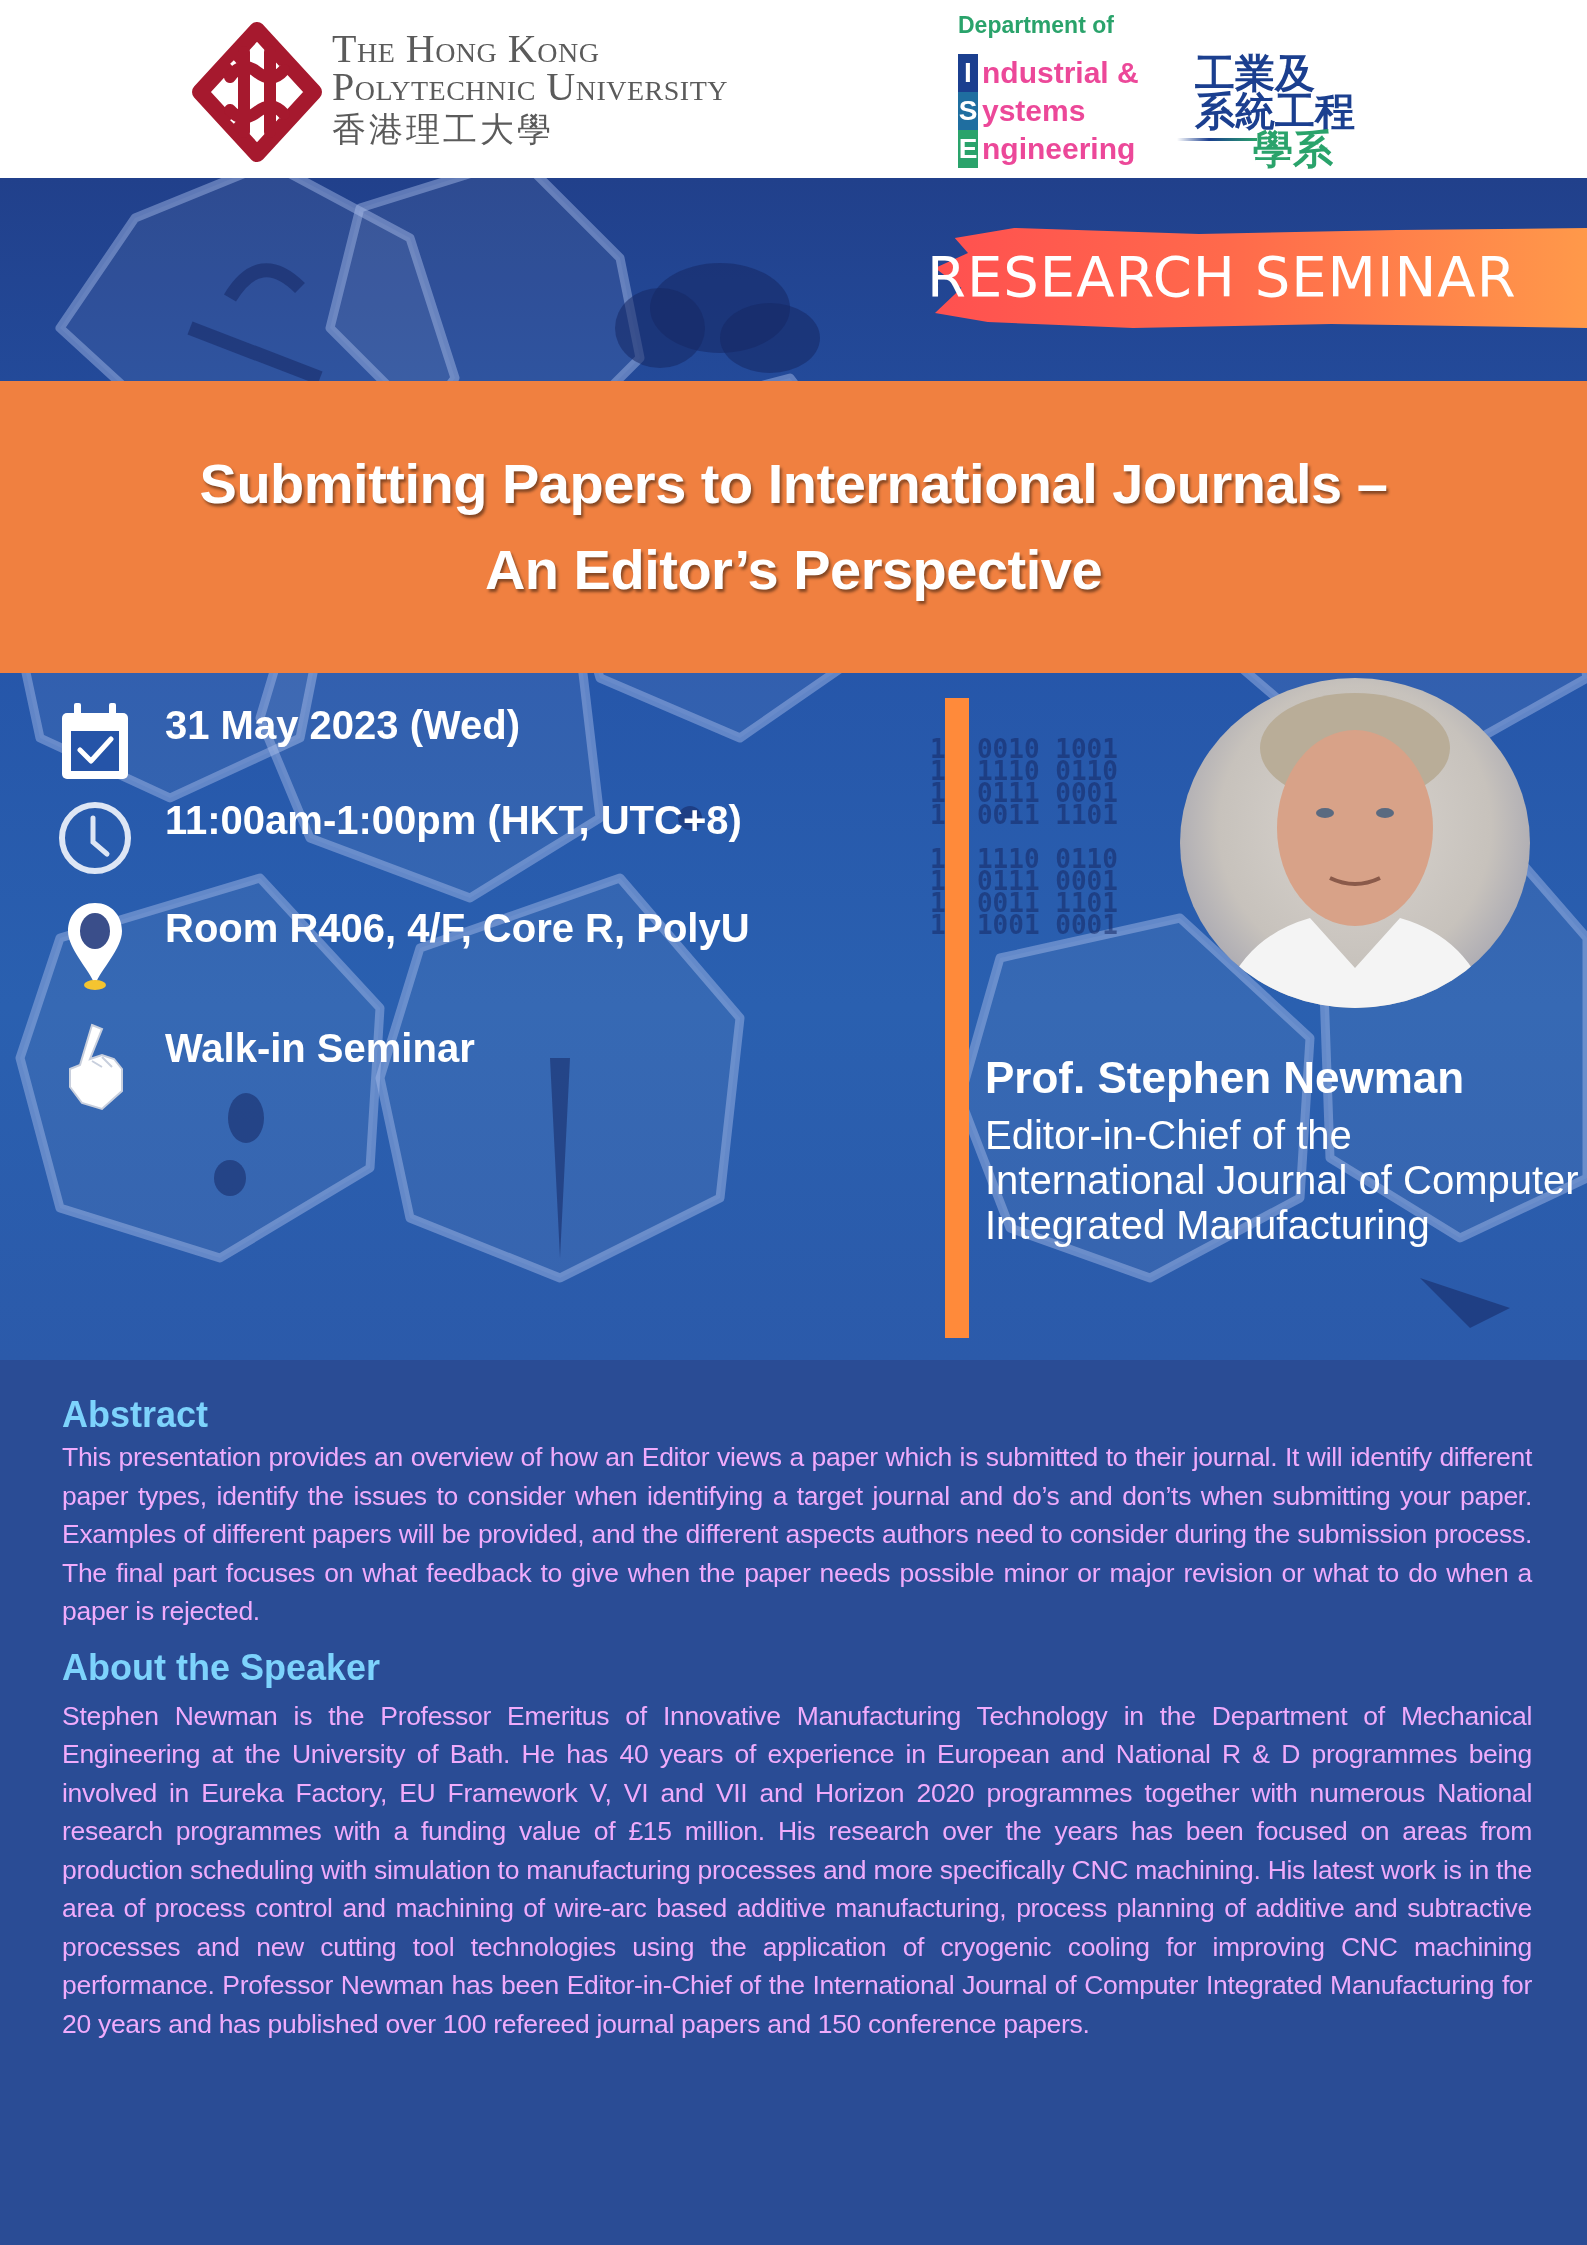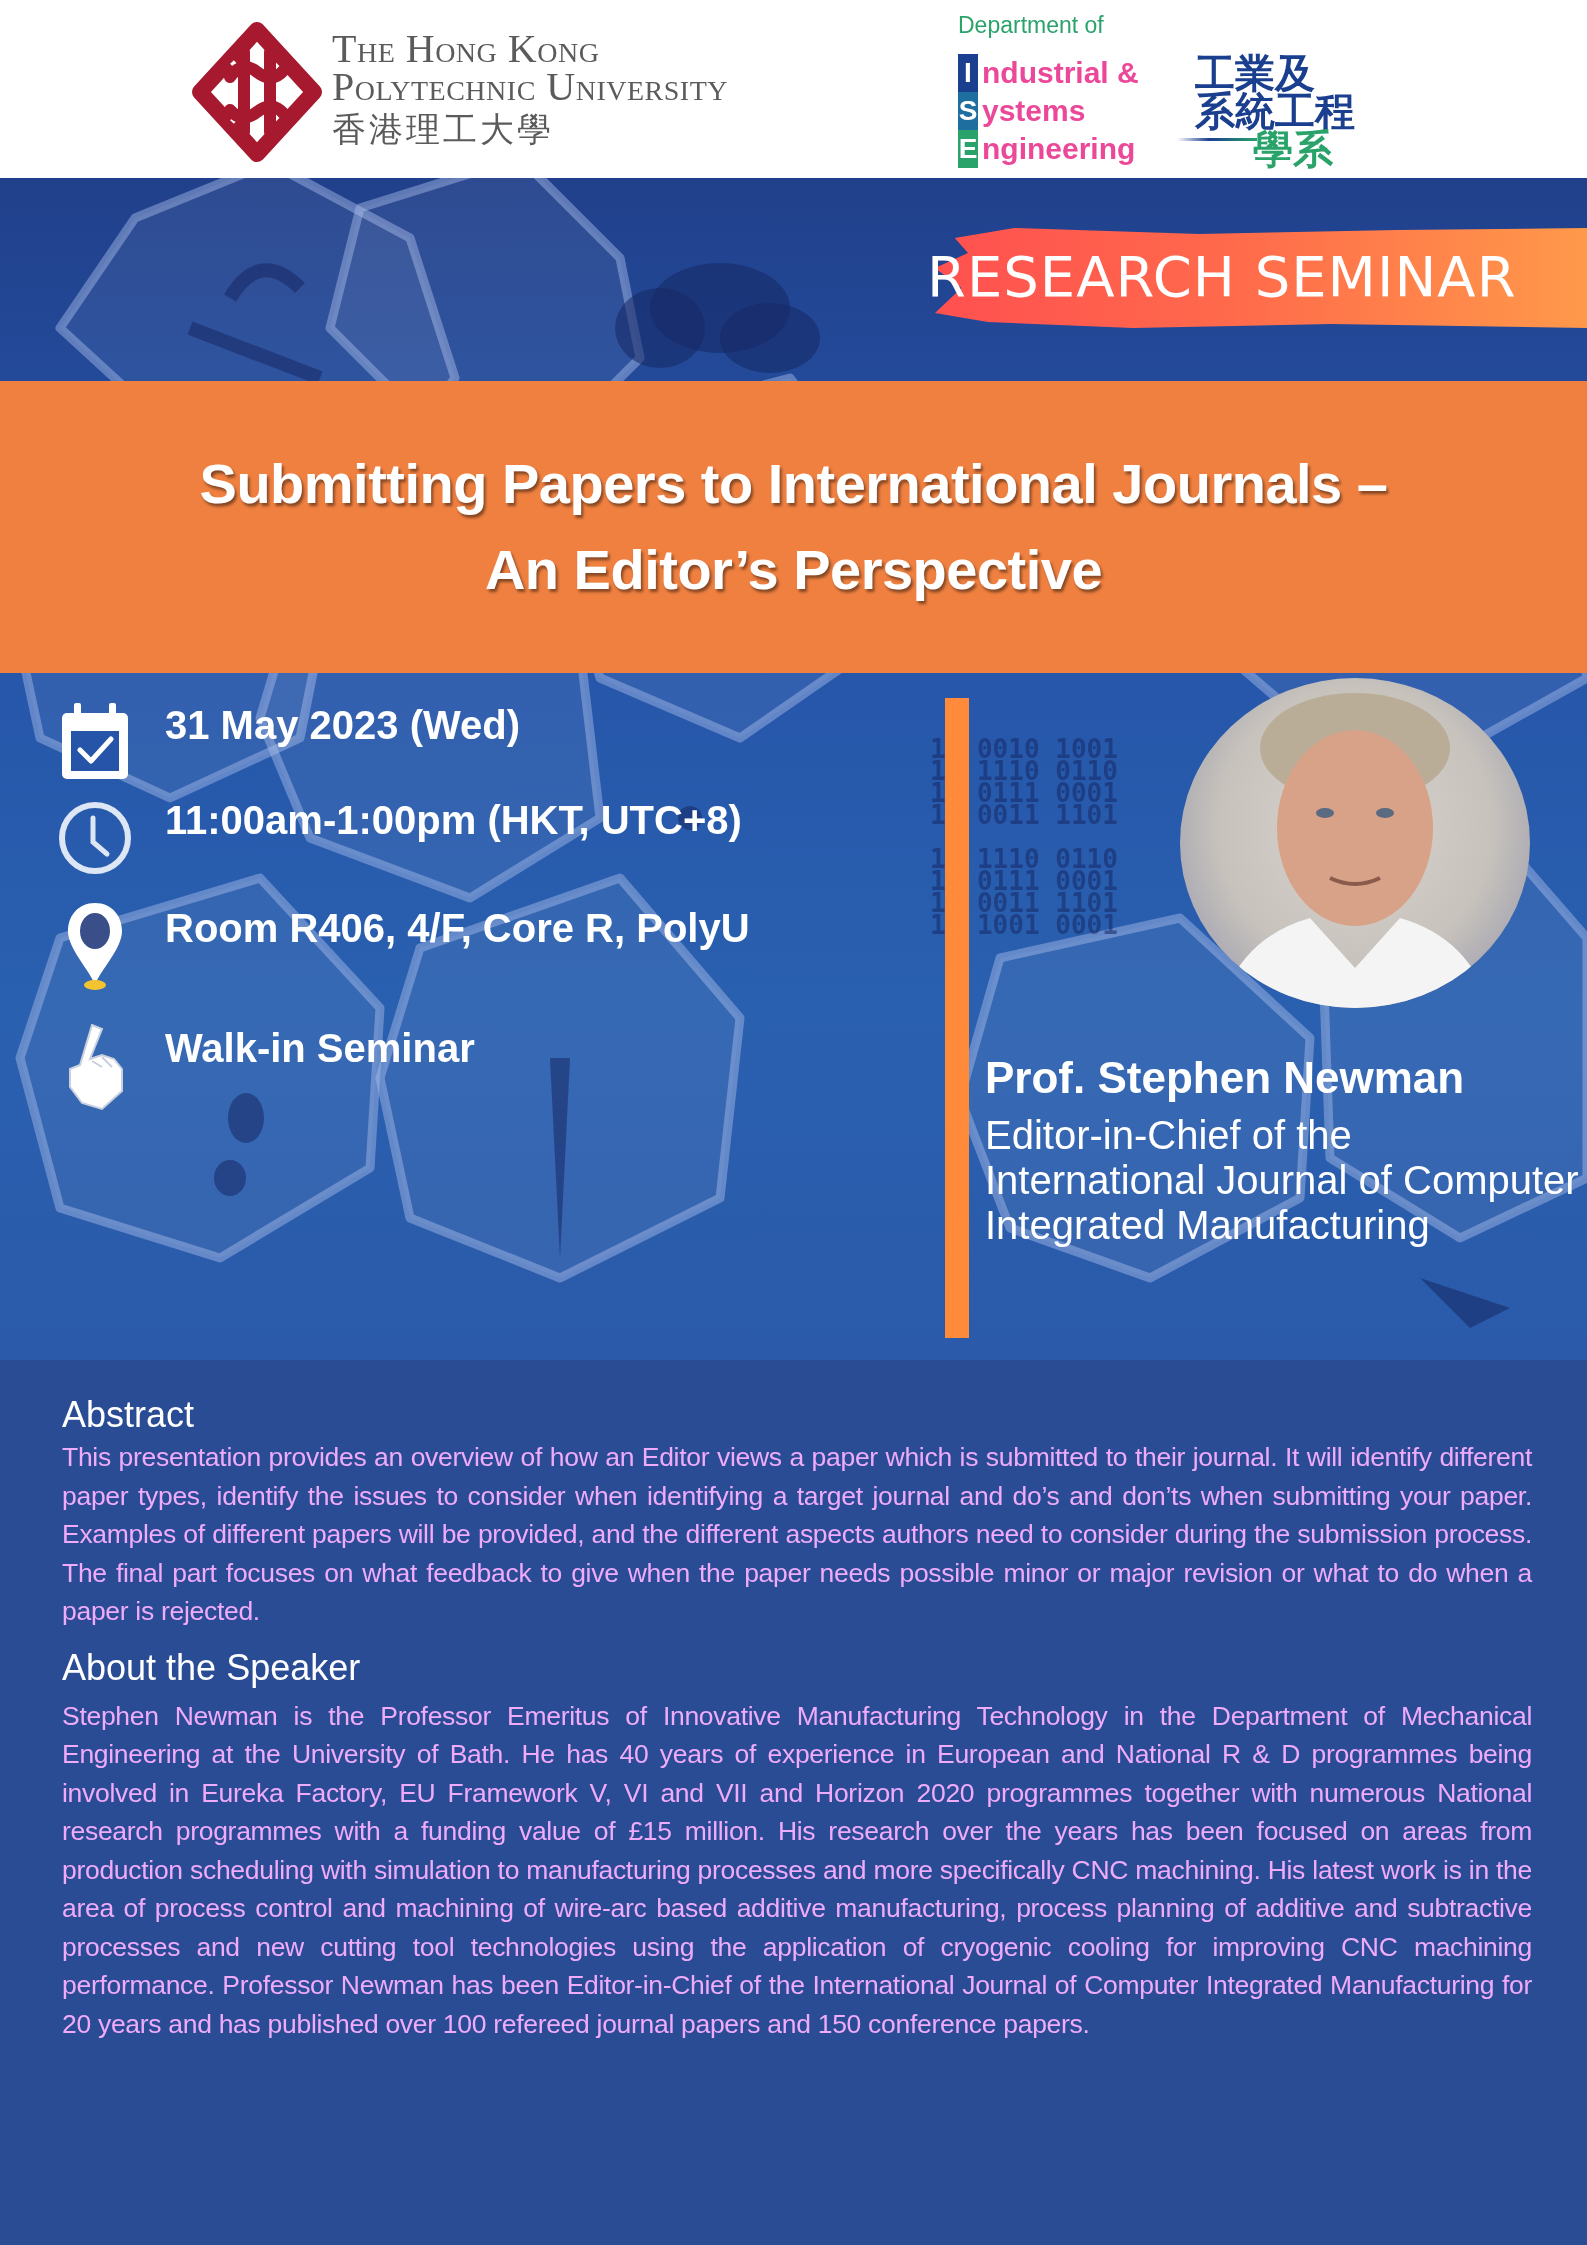--- a/index.html
+++ b/index.html
@@ -16,21 +16,21 @@
       position: absolute; left: 0; top: 0; width: 1587px; height: 178px;
       background: #ffffff;
     }
     .polyu-logo { position: absolute; left: 192px; top: 22px; width: 690px; height: 140px; }
     .polyu-mark { position: absolute; left: 0; top: 0; width: 130px; height: 140px; }
     .polyu-text { position: absolute; left: 140px; top: 8px; color: #5b5b5b; font-family: "Liberation Serif", "DejaVu Serif", serif; }
     .polyu-en1, .polyu-en2 { font-size: 40px; line-height: 38px; letter-spacing: 0.5px; font-variant: small-caps; white-space: nowrap; }
     .polyu-zh { font-size: 34px; line-height: 44px; letter-spacing: 3px; margin-top: 2px; }
 
     .ise-logo { position: absolute; left: 955px; top: 10px; width: 390px; height: 155px; }
-    .ise-dept { position: absolute; left: 3px; top: 2px; font-size: 23px; font-weight: normal; color: #2aa36b; white-space: nowrap; }
+    .ise-dept { position: absolute; left: 3px; top: 2px; font-size: 23px; font-weight: bold; color: #2aa36b; white-space: nowrap; }
     .ise-bar { position: absolute; left: 3px; top: 44px; width: 20px; height: 114px; }
     .ise-bar .seg { position: absolute; left: 0; width: 20px; display: flex; align-items: center; justify-content: center; color: #fff; font-weight: bold; font-size: 28px; }
     .ise-bar .s1 { top: 0; height: 38px; background: #1b3f8f; }
     .ise-bar .s2 { top: 38px; height: 38px; background: #1f6ea0; }
     .ise-bar .s3 { top: 76px; height: 38px; background: #2aa36b; }
     .ise-words { position: absolute; left: 27px; top: 44px; }
     .ise-word { font-size: 30px; font-weight: bold; line-height: 38px; color: #ec4899; white-space: nowrap; }
     .ise-zh { position: absolute; left: 240px; top: 44px; font-size: 40px; font-weight: bold; line-height: 38px; color: #1b3f8f; white-space: nowrap; }
     .ise-zh .green { color: #2aa36b; }
     .ise-line { position: absolute; left: 222px; top: 128px; width: 80px; height: 3px; background: linear-gradient(90deg, #ffffff, #1b3f8f 40%, #2aa36b 100%); }
@@ -76,21 +76,21 @@
       position: absolute; left: 1180px; top: 500px; width: 350px; height: 330px;
       border-radius: 50%;
       background: radial-gradient(ellipse at 50% 45%, #d9d4cf 0%, #c7c2bc 55%, #9e9fae 85%, rgba(60,90,160,0.0) 100%);
       overflow: hidden;
     }
     .speaker-name { position: absolute; left: 985px; top: 875px; font-size: 44px; font-weight: bold; white-space: nowrap; }
     .speaker-role { position: absolute; left: 985px; top: 935px; font-size: 40px; line-height: 45px; white-space: nowrap; }
 
     
     .content { position: absolute; left: 62px; top: 1392px; width: 1470px; }
-    .section-heading { font-size: 36px; font-weight: normal; color: #ffffff; line-height: 46px; }
+    .section-heading { font-size: 36px; font-weight: bold; color: #7dd3fc; line-height: 46px; }
     .paragraph {
       font-size: 26.5px; line-height: 38.5px; color: #f0abfc; text-align: justify;
       font-family: "Liberation Sans Narrow", "Liberation Sans", sans-serif;
       letter-spacing: -0.3px;
     }
     .gap { height: 14px; }
   </style>
 </head>
 <body>
 

